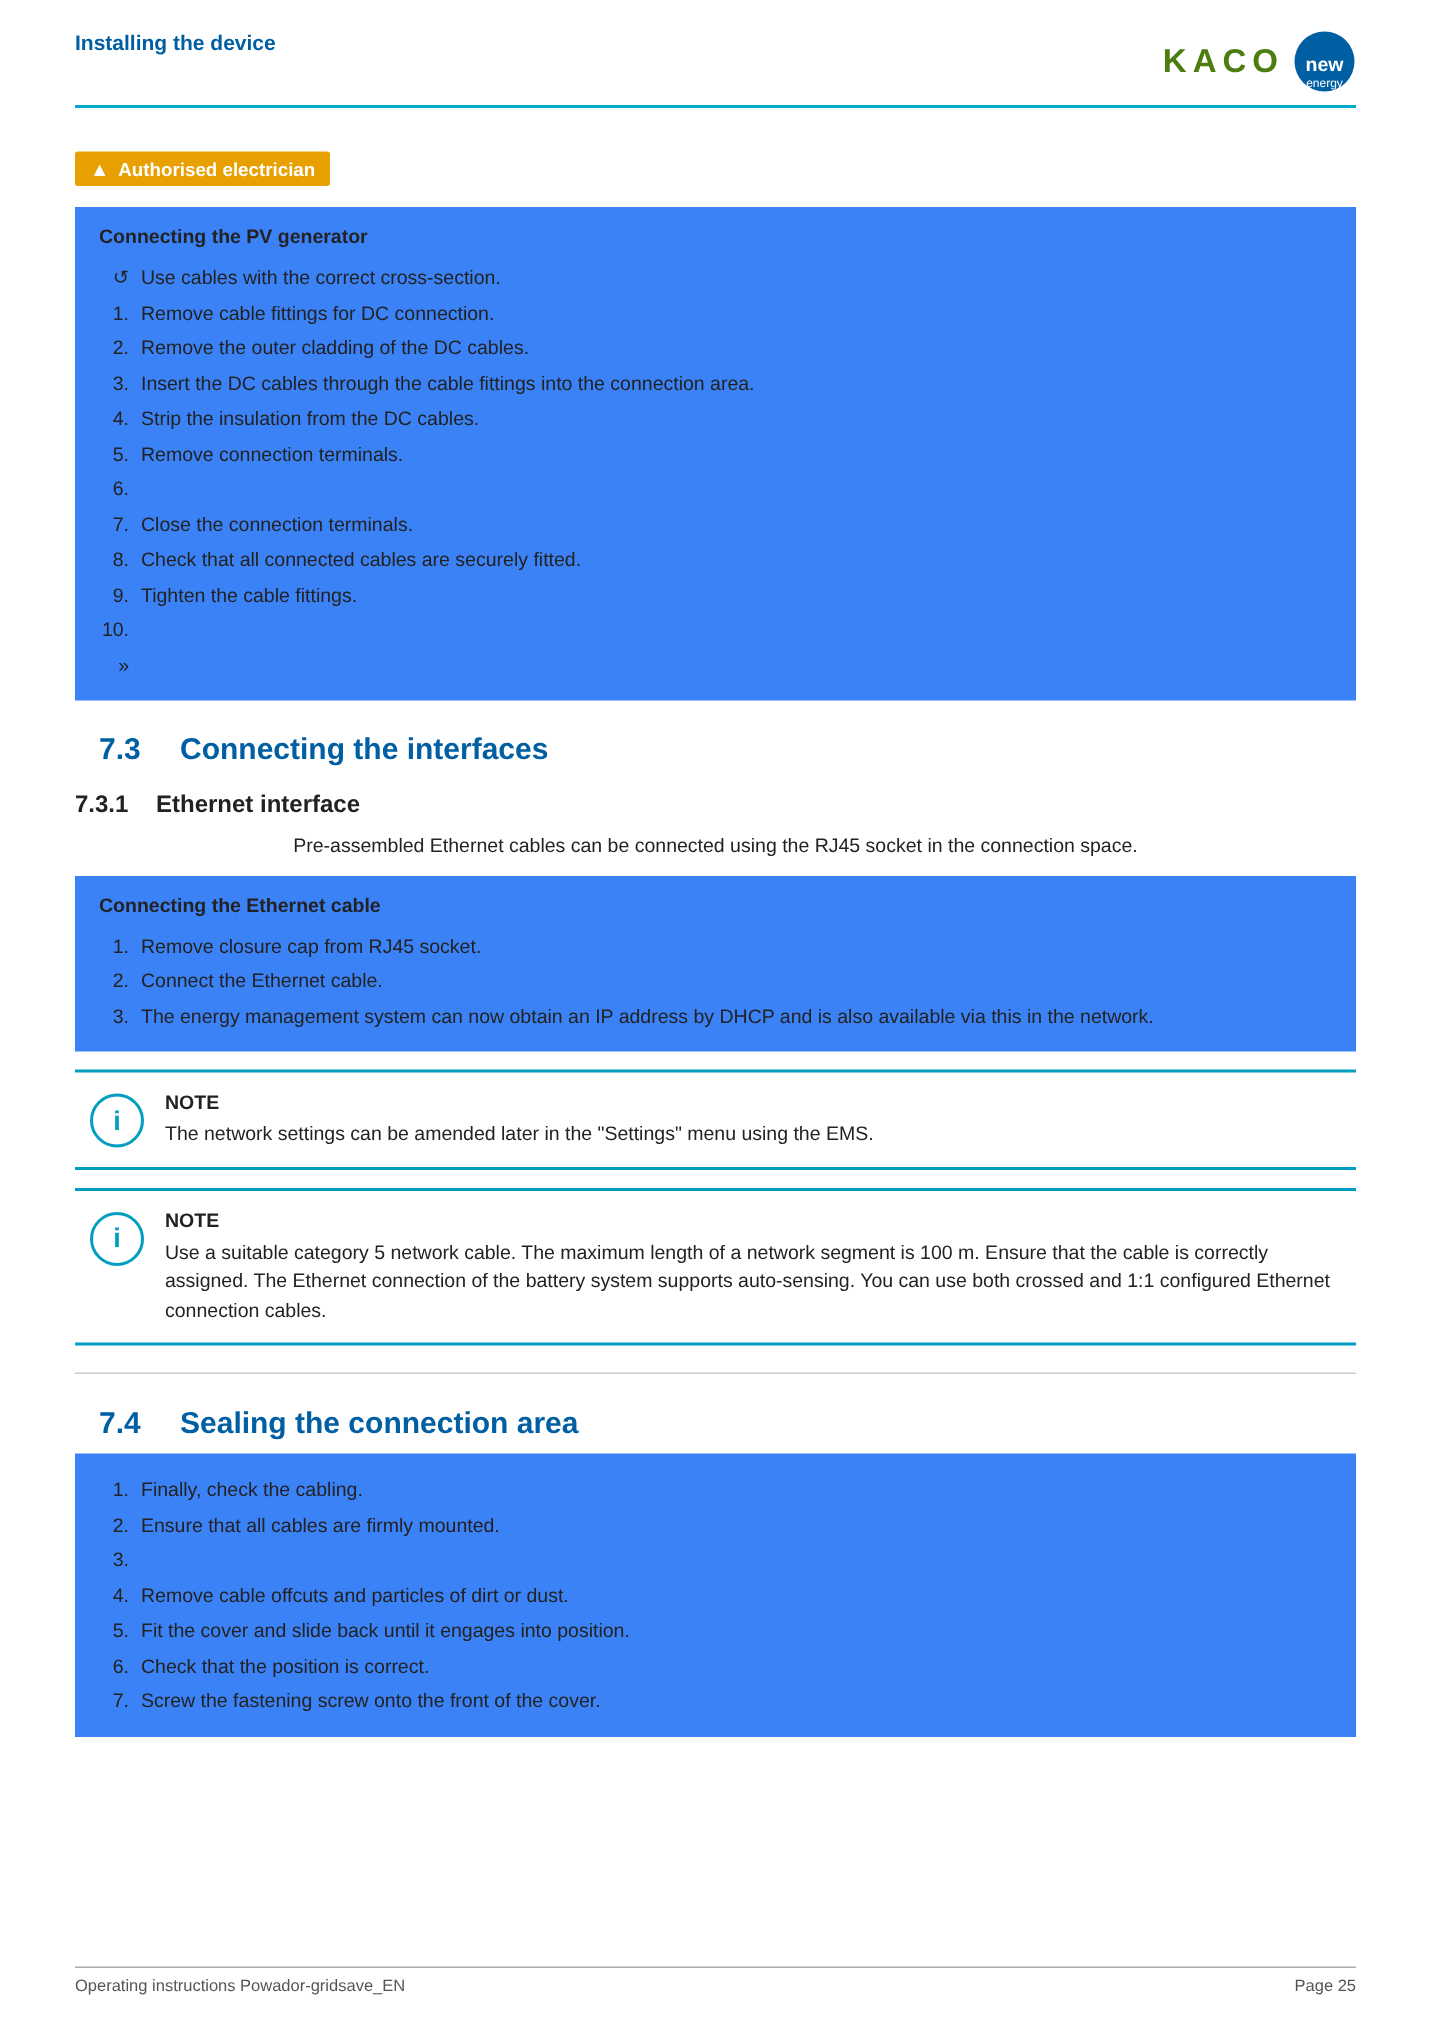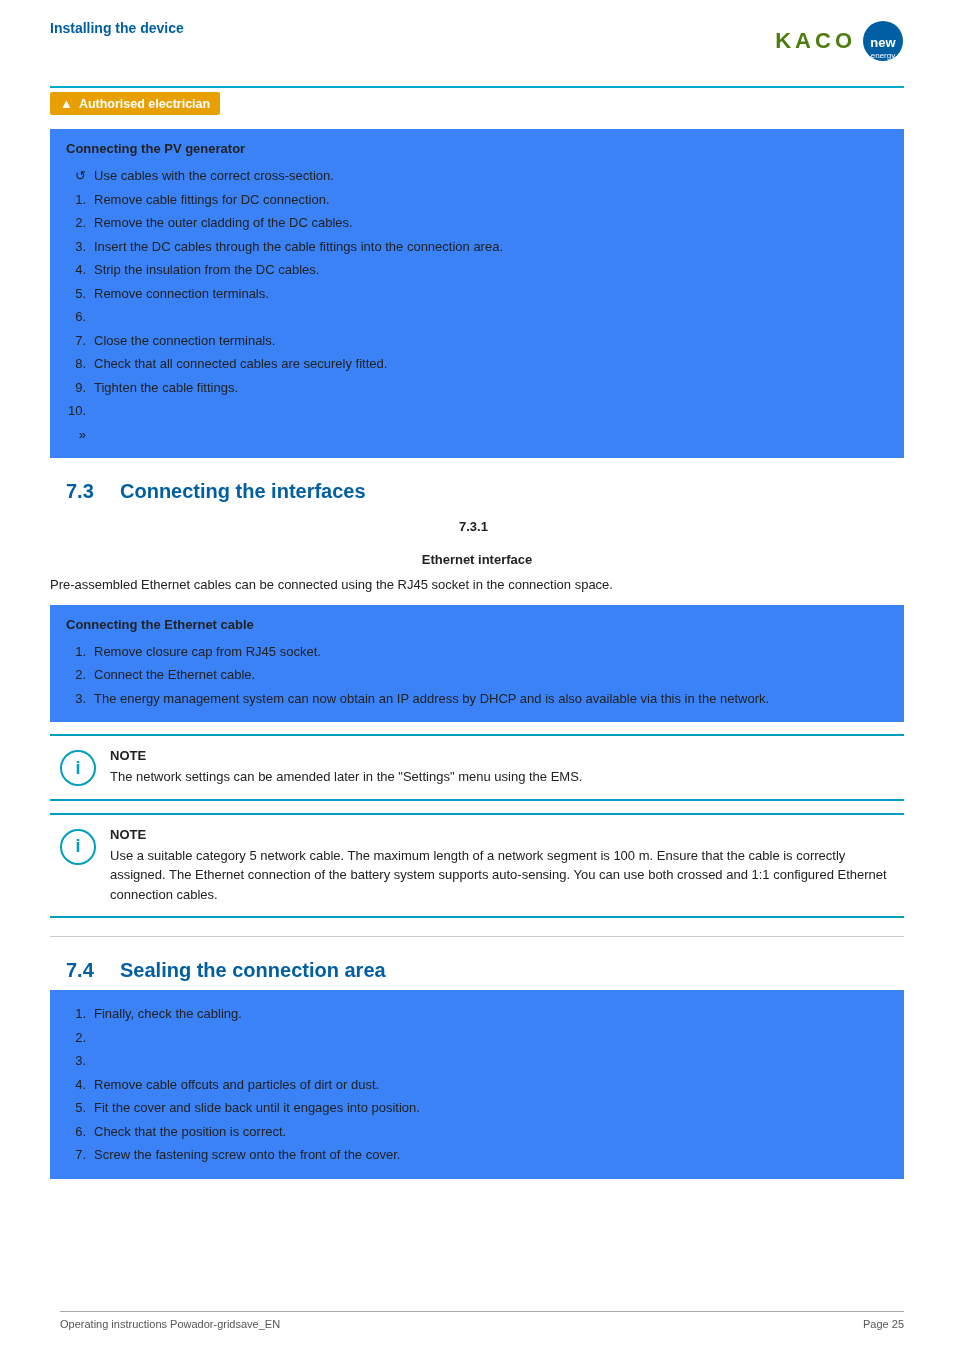--- a/index.html
+++ b/index.html
@@ -15,22 +15,22 @@
     .page-wrapper {
       padding: 20px 50px 60px 50px;
       max-width: 954px;
     }
     
     .page-header {
       display: flex;
       justify-content: space-between;
       align-items: flex-start;
       border-bottom: 2px solid #00aacc;
-      padding-bottom: 24px;
-      margin-bottom: 4px;
+      padding-bottom: 8px;
+      margin-bottom: 29px;
     }
     .page-header-title {
       font-size: 14px;
       font-weight: bold;
       color: #005fa3;
     }
     .logo-area {
       display: flex;
       align-items: center;
       gap: 6px;
@@ -118,35 +118,35 @@
       color: #005fa3;
       margin: 22px 0 8px 16px;
       display: flex;
       gap: 18px;
       align-items: baseline;
     }
     .section-heading .num {
       min-width: 36px;
     }
     .subsection-heading {
-      font-size: 13px;
+      font-size: 16px;
       font-weight: bold;
       color: #222;
       margin: 16px 0 8px 0;
       display: flex;
       gap: 18px;
-      align-items: center;
-      flex-direction: column;
+      align-items: flex-end;
     }
     .subsection-heading .num {
       min-width: 36px;
     }
     .paragraph {
       margin-bottom: 10px;
       line-height: 1.5;
+      text-align: center;
     }
 
     
     .note-box {
       display: flex;
       border-top: 2px solid #009ec0;
       border-bottom: 2px solid #009ec0;
       padding: 12px 10px;
       margin: 12px 0;
       gap: 14px;
@@ -175,21 +175,21 @@
       margin-bottom: 4px;
     }
     .note-text {
       line-height: 1.5;
     }
 
     
     .page-footer {
       position: absolute;
       bottom: 20px;
-      left: 60px;
+      left: 50px;
       right: 50px;
       border-top: 1px solid #aaa;
       padding-top: 6px;
       display: flex;
       justify-content: space-between;
       font-size: 11px;
       color: #555;
     }
 
     hr.section-divider {
@@ -328,20 +328,21 @@
     <span>Sealing the connection area</span>
   </div>
 
   <div class="info-box">
     <div class="list-item">
       <span class="list-num">1.</span>
       <span class="list-text">Finally, check the cabling.</span>
     </div>
     <div class="list-item">
       <span class="list-num">2.</span>
+      <span class="list-text">Ensure that all cables are firmly mounted.</span>
     </div>
     <div class="list-item">
       <span class="list-num">3.</span>
     </div>
     <div class="list-item">
       <span class="list-num">4.</span>
       <span class="list-text">Remove cable offcuts and particles of dirt or dust.</span>
     </div>
     <div class="list-item">
       <span class="list-num">5.</span>

